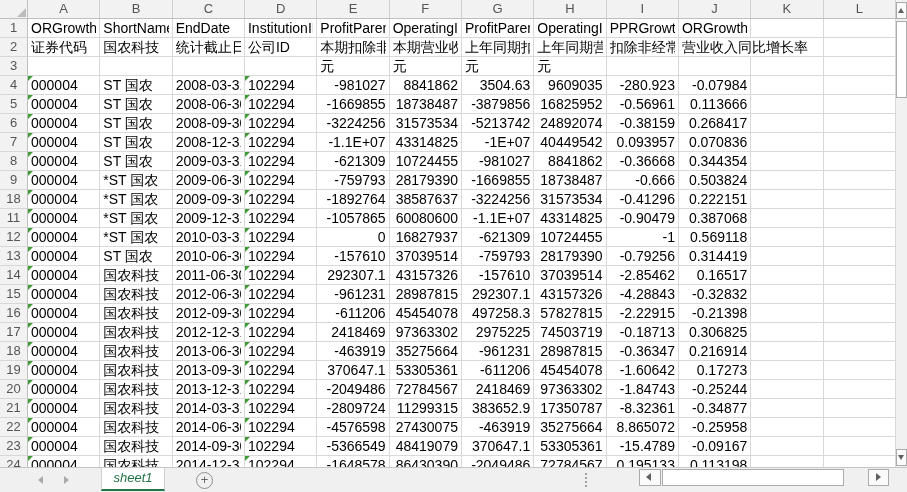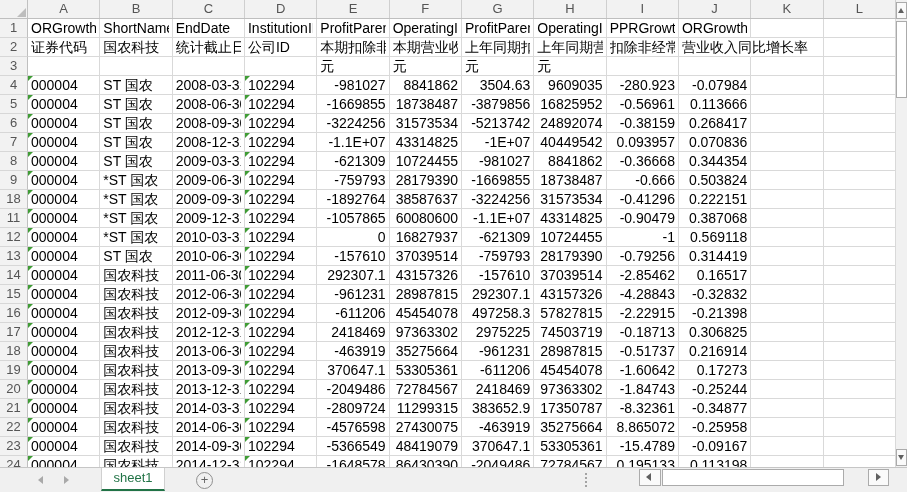--- a/index.html
+++ b/index.html
@@ -33,21 +33,21 @@
   .gl-up{position:absolute;left:1px;top:5px;width:0;height:0;border-left:3.5px solid transparent;border-right:3.5px solid transparent;border-bottom:5px solid #606060;}
   .gl-down{position:absolute;left:1px;top:5px;width:0;height:0;border-left:3.5px solid transparent;border-right:3.5px solid transparent;border-top:5px solid #606060;}
   
   #tabbar{position:absolute;left:0;top:467px;width:907px;height:25px;background:#f0f0f0;
       border-top:1px solid #c6c6c6;box-sizing:border-box;}
   .navarrow{position:absolute;top:8px;width:0;height:0;}
   .navarrow.left{left:38px;border-top:4px solid transparent;border-bottom:4px solid transparent;border-right:5px solid #a9a9a9;}
   .navarrow.right{left:64px;border-top:4px solid transparent;border-bottom:4px solid transparent;border-left:5px solid #a9a9a9;}
   .sheettab{position:absolute;left:101px;top:0;width:64px;height:23px;background:#fff;
       border-left:1px solid #d0d0d0;border-right:1px solid #d0d0d0;border-bottom:2px solid #217346;
-      box-sizing:border-box;text-align:center;font-size:13px;color:#217346;line-height:20px;}
+      box-sizing:border-box;text-align:center;font-size:13px;color:#217346;line-height:20px;font-style:italic;}
   .addsheet{position:absolute;left:196px;top:4px;width:17px;height:17px;border:1px solid #8f8f8f;border-radius:50%;
       box-sizing:border-box;color:#666;text-align:center;font-size:13px;line-height:14px;background:transparent;}
   .grip{position:absolute;left:585px;top:5px;width:2px;}
   .grip i{display:block;width:2px;height:2px;background:#a3a3a3;margin-bottom:2px;}
   .harrow{position:absolute;top:1px;width:22px;height:17px;background:#fafafa;border:1px solid #ababab;box-sizing:border-box;}
   .harrow.left{left:639px;}
   .harrow.right{left:868px;width:21px;}
   .gl-left{position:absolute;left:6px;top:3px;width:0;height:0;border-top:4px solid transparent;border-bottom:4px solid transparent;border-right:5px solid #606060;}
   .gl-right{position:absolute;left:7px;top:3px;width:0;height:0;border-top:4px solid transparent;border-bottom:4px solid transparent;border-left:5px solid #606060;}
   .hthumb{position:absolute;left:662px;top:1px;width:182px;height:17px;background:#fff;border:1px solid #ababab;box-sizing:border-box;}
@@ -711,21 +711,21 @@
           <div class="cell num">
             <span class="val">35275664</span>
           </div>
           <div class="cell num">
             <span class="val">-961231</span>
           </div>
           <div class="cell num">
             <span class="val">28987815</span>
           </div>
           <div class="cell num">
-            <span class="val">-0.51737</span>
+            <span class="val">-0.36347</span>
           </div>
           <div class="cell num">
             <span class="val">0.216914</span>
           </div>
           <div class="cell"></div>
           <div class="cell"></div>
         </div>
         <div class="grow">
           <div class="rowh">19</div>
           <div class="cell">

